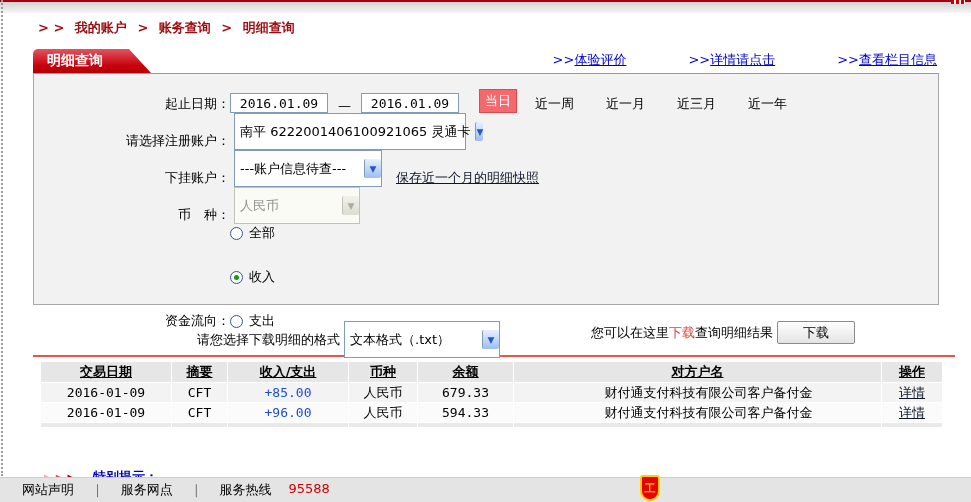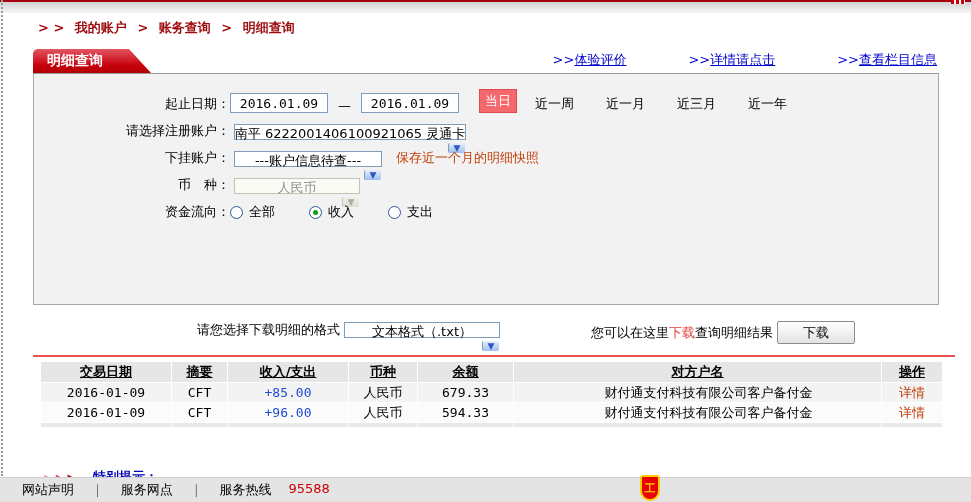--- a/index.html
+++ b/index.html
@@ -31,35 +31,35 @@
   .flabel { width:196px; text-align:right; flex:0 0 196px; }
 
   .xp-input { width:98px; height:20px; border:1px solid #7f9db9; background:#fff;
     text-align:center; font-size:13px; font-family:"DejaVu Sans Mono","Liberation Mono",monospace; }
   .dash { margin:0 10px; }
   .badge-today { background:#f4696d; border:1px solid #e04a4e; color:#fff; padding:2px 5px;
     margin:0 18px 0 20px; cursor:pointer; }
   .quick { display:flex; gap:32px; }
   .quick span { cursor:pointer; }
 
-  .xp-select { display:inline-flex; align-items:center; height:16px; border:1px solid #7f9db9;
-    background:#fff; margin-left:4px; cursor:pointer;flex-direction:column; }
+  .xp-select { display:inline-flex; align-items:center; height:37px; border:1px solid #7f9db9;
+    background:#fff; margin-left:4px; cursor:pointer; }
   .xp-select .txt { padding:0 5px; white-space:nowrap; }
   .xp-select .arrow { width:17px; height:19px; margin-left:auto; display:flex; align-items:center;
     justify-content:center; font-size:9px; color:#2c56c0; border-left:1px solid #7f9db9;
     background:linear-gradient(180deg,#e7f1fd,#9dbef1); border-radius:2px; }
   .xp-select.disabled { border-color:#c3c3b5; background:#fbfbf6; color:#8f8f8f; cursor:default; }
   .xp-select.disabled .arrow { color:#aeae9e; border-left-color:#c3c3b5;
     background:linear-gradient(180deg,#f2f2ec,#dcdcd2); }
   .w-account { width:232px; } .w-sub { width:148px; } .w-cur { width:126px; } .w-fmt { width:156px; }
 
-  .link { color:#c2410c; cursor:pointer; }
+  .link { color:#0f172a; text-decoration:underline; cursor:pointer; }
   .snap-link { margin-left:14px; }
 
-  .radios { display:flex; align-items:center; gap:34px; }
+  .radios { display:flex; align-items:center; gap:26px;flex-direction:column; }
   .radio-opt { display:flex; align-items:center; gap:6px; cursor:pointer; }
   .radio { width:13px; height:13px; border:1px solid #33549c; border-radius:50%; background:#fff;
     display:inline-flex; align-items:center; justify-content:center; }
   .radio.checked::after { content:''; width:5px; height:5px; border-radius:50%; background:#0ca00c; }
 
   .btn-row { margin-top:16px; display:flex; }
   .query-btn { margin-left:404px; width:72px; height:33px; border:2px solid #49a8dc; border-radius:5px;
     background:linear-gradient(180deg,#f7f4d2 0%, #d8ecdf 35%, #79c8ec 75%, #9bd9f4 100%);
     font-weight:bold; font-size:15px; color:#00122b; letter-spacing:4px; cursor:pointer; }
 

